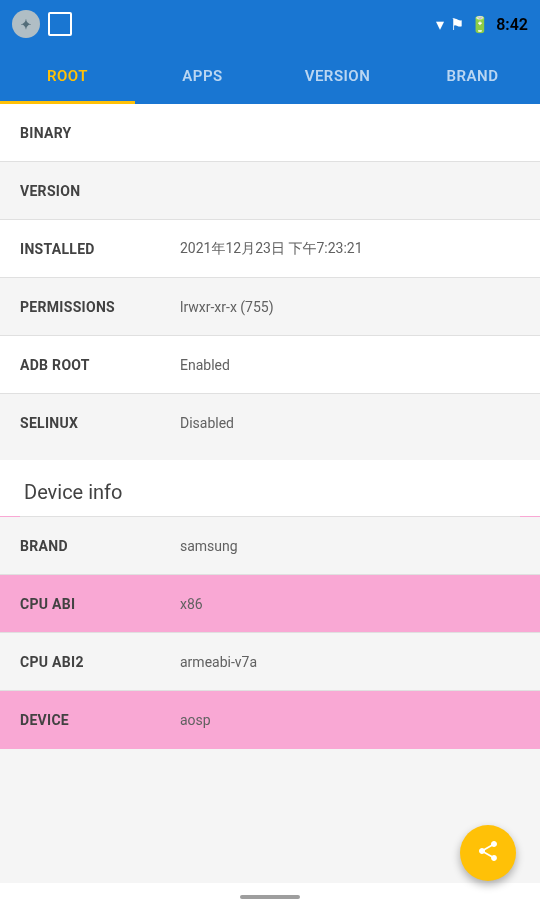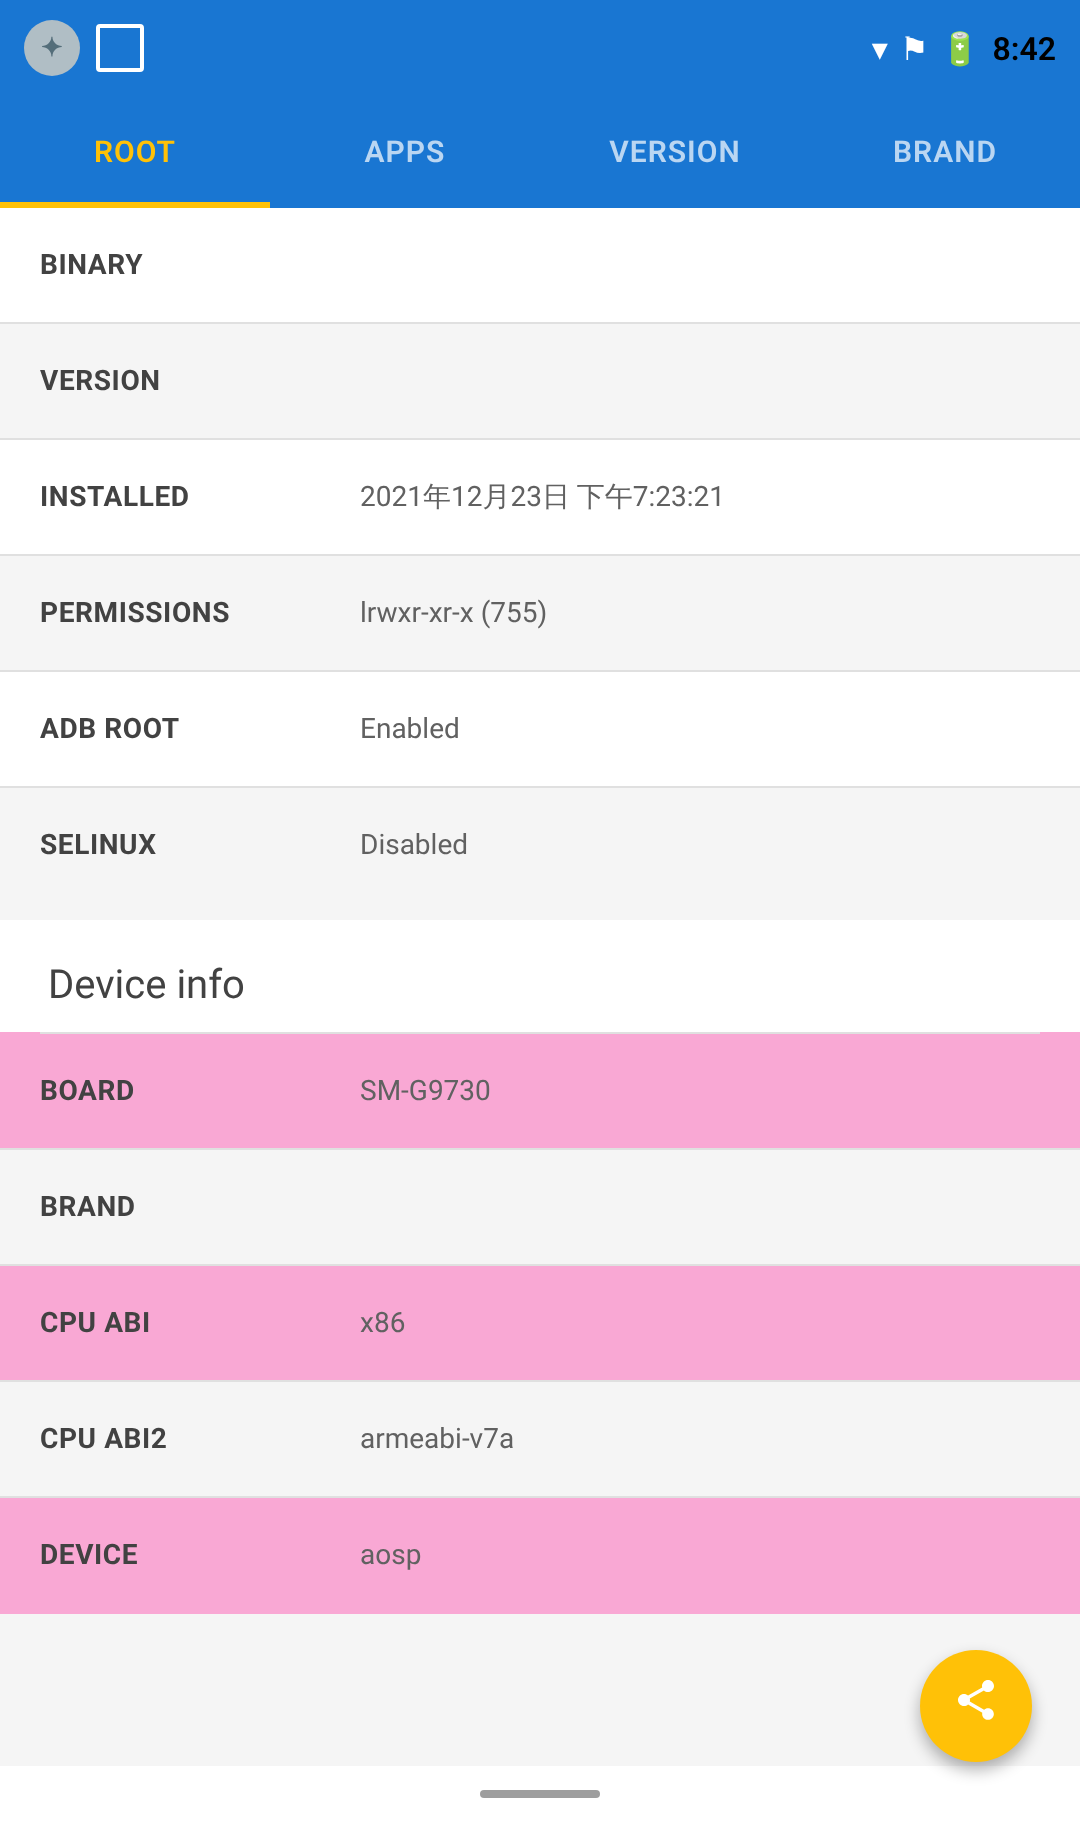--- a/index.html
+++ b/index.html
@@ -264,26 +264,23 @@
       <span class="info-value">Disabled</span>
     </div>
   </div>
 
   <div class="device-info-card">
     <div class="section-header">
       <span class="section-title">Device info</span>
     </div>
     <div class="section-divider"></div>
 
-    <div class="info-row">
-      <span class="info-label">BOARD</span>
-      <span class="info-value">SM-G9730</span>
-    </div>
     <div class="info-row alt">
       <span class="info-label">BRAND</span>
+      <span class="info-value">samsung</span>
     </div>
     <div class="info-row">
       <span class="info-label">CPU ABI</span>
       <span class="info-value">x86</span>
     </div>
     <div class="info-row alt">
       <span class="info-label">CPU ABI2</span>
       <span class="info-value">armeabi-v7a</span>
     </div>
     <div class="info-row">

